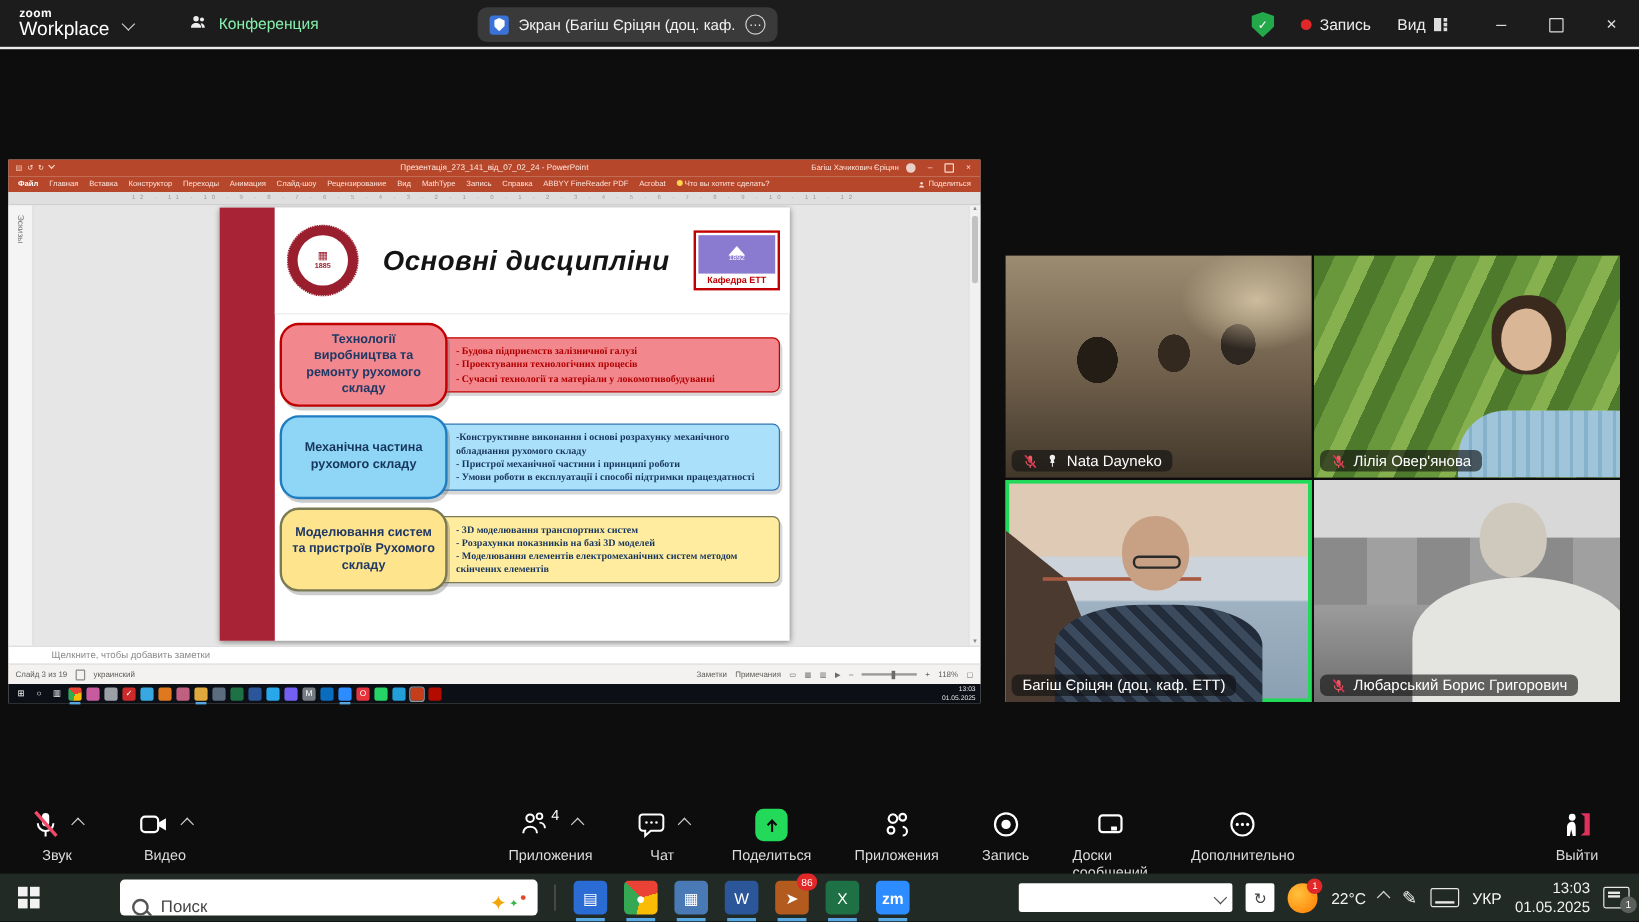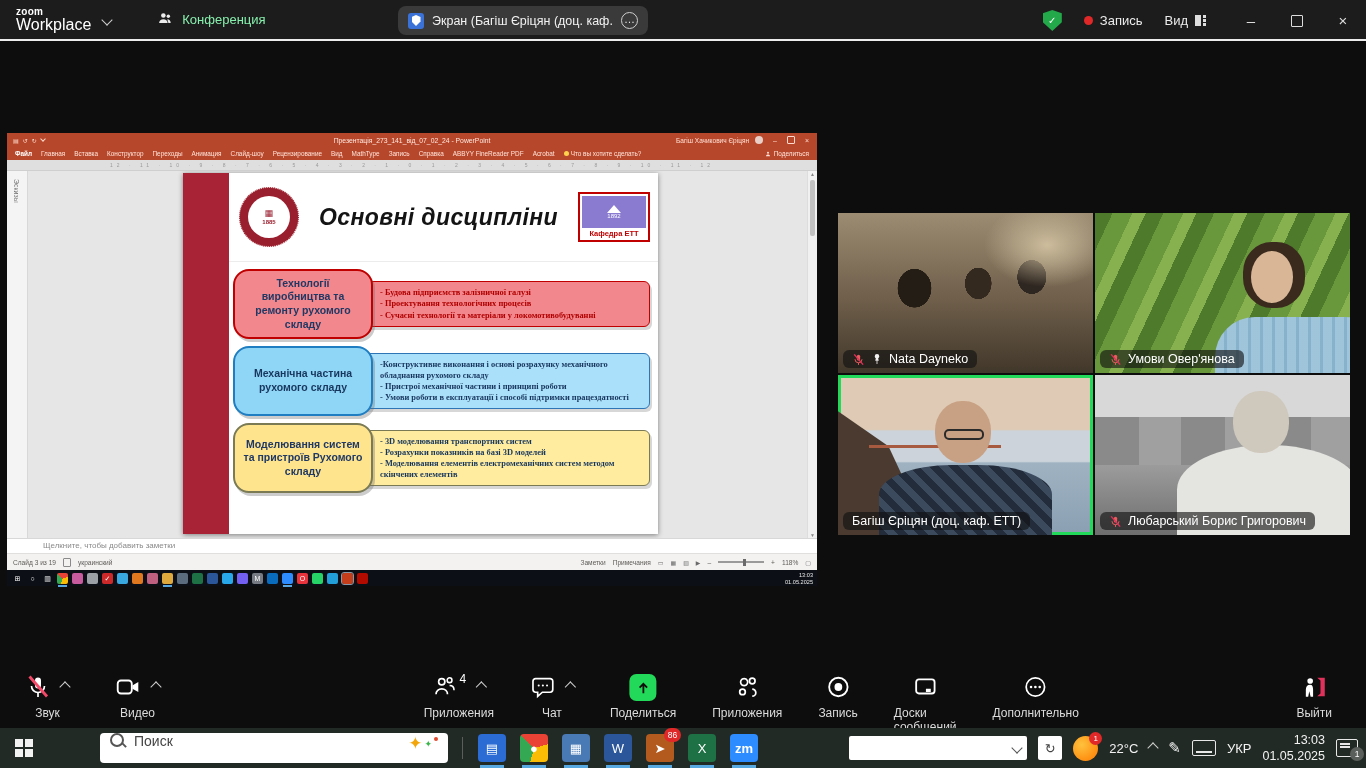--- a/index.html
+++ b/index.html
@@ -90,21 +90,21 @@
   .sl-thumb{position:absolute;left:55%;top:-2.5px;width:3px;height:7px;background:#6a6a6a}
   .inner-taskbar{height:16px;background:#0c1016;display:flex;align-items:center;gap:4px;padding:0 5px;position:relative}
   .app-ico{width:11px;height:11px;border-radius:2px;display:inline-flex;align-items:center;justify-content:center;
            font-size:7px;color:#fff;position:relative;flex:0 0 auto;line-height:1}
   .app-ico.open::after{content:"";position:absolute;left:1px;right:1px;bottom:-3px;height:2px;background:#57a8e0}
   .app-ico.active{outline:1.5px solid #8a97a5}
   .app-ico .badge{position:absolute;top:-5px;right:-6px;background:#e02828;color:#fff;border-radius:7px;
                   min-width:11px;height:10px;font-size:6px;line-height:10px;text-align:center;font-style:normal;padding:0 1px}
   .in-clock{position:absolute;right:4px;top:2px;font-size:5.6px;line-height:1.25;color:#e8e8e8;text-align:right}
   
-  .videos{position:absolute;left:838px;top:213px;width:512px;height:322px;display:grid;
+  .videos{position:absolute;left:838px;top:213px;width:512px;height:372px;display:grid;
           grid-template-columns:1fr 1fr;grid-template-rows:1fr 1fr;gap:2px}
   .tile{position:relative;overflow:hidden;background:#1a1a1a}
   .tile.active{outline:3px solid #23d959;outline-offset:-3px}
   .vlabel{position:absolute;left:5px;bottom:5px;background:rgba(16,16,16,.62);border-radius:6px;padding:2px 9px;
           font-size:12.5px;color:#fff;display:flex;align-items:center;gap:6px;white-space:nowrap;z-index:3}
   .t1{background:radial-gradient(90px 60px at 82% 20%, #cdbd9d 0%, rgba(0,0,0,0) 70%),
        radial-gradient(24px 28px at 76% 40%, #2e2620 60%, rgba(0,0,0,0) 61%),
        radial-gradient(22px 26px at 55% 44%, #33291f 60%, rgba(0,0,0,0) 61%),
        radial-gradient(28px 32px at 30% 47%, #241d16 60%, rgba(0,0,0,0) 61%),
        linear-gradient(180deg,#9c8c72 0%,#6e5e4a 55%,#41372a 100%)}
@@ -135,21 +135,21 @@
   .irow .chev-u{margin-top:9px}
   .pcount{font-size:12px;color:#fff;margin-left:2px;margin-top:-2px}
   .sharebox{width:27px;height:27px;border-radius:7px;display:flex;align-items:center;justify-content:center}
   .leave{position:absolute;right:34px;top:8px}
   
   .taskbar{position:absolute;left:0;top:728px;width:1366px;height:40px;background:#222a25;display:flex;align-items:center}
   .startbtn{width:48px;height:40px;display:flex;align-items:center;justify-content:center}
   .winlogo{display:grid;grid-template-columns:8px 8px;grid-template-rows:8px 8px;gap:1.5px}
   .winlogo i{background:#f2f2f2;display:block}
   .searchbox{position:absolute;left:100px;top:5px;width:348px;height:30px;background:#fff;border-radius:4px;
-             display:flex;align-items:flex-start;color:#444;font-size:14px;gap:10px;padding:0 10px;box-sizing:border-box}
+             display:flex;align-items:flex-end;color:#444;font-size:14px;gap:10px;padding:0 10px;box-sizing:border-box}
   .mag{width:10px;height:10px;border:2px solid #555;border-radius:50%;position:relative;flex:0 0 auto}
   .mag::after{content:"";position:absolute;left:9px;top:9px;width:6px;height:2px;background:#555;transform:rotate(45deg)}
   .sparkle{margin-left:auto;font-size:17px;color:#f2a60a;display:flex;align-items:center;gap:2px}
   .sparkle .s2{font-size:9px;color:#3ab54a}
   .sparkle .d1{width:4px;height:4px;border-radius:50%;background:#e0492e;margin-bottom:10px}
   .tb-div{position:absolute;left:462px;top:9px;width:1px;height:22px;background:#5a5f5c}
   .tb-apps{position:absolute;left:478px;top:6px;display:flex;gap:14px}
   .tb-apps .app-ico{width:28px;height:28px;border-radius:4px;font-size:13px}
   .tb-apps .app-ico.open::after{left:2px;right:2px;bottom:-6px;height:3px}
   .tb-apps .app-ico .badge{min-width:15px;height:14px;font-size:8.5px;line-height:14px;border-radius:8px;top:-6px;right:-7px}
@@ -392,21 +392,21 @@
     <div class="p-shirt"></div>
     <div class="p-hair"></div>
     <div class="p-face"></div>
     <div class="vlabel">
       <svg width="13" height="13" viewBox="0 0 24 24">
         <rect x="9" y="3" width="6" height="11" rx="3" fill="#e85d5d"></rect>
         <path d="M5.5 11.5a6.5 6.5 0 0 0 13 0" fill="none" stroke="#e85d5d" stroke-width="1.8"></path>
         <path d="M12 18v4" stroke="#e85d5d" stroke-width="1.8"></path>
         <path d="M4 2.5l16.5 19" stroke="#e0315b" stroke-width="2.6"></path>
         </svg>
-      <span>Умови Овер'янова</span>
+      <span>Лілія Овер'янова</span>
     </div>
   </div>
   <div class="tile t3 active" style="outline-color: rgb(35, 217, 89);">
     <div class="cliff"></div>
     <div class="bridge"></div>
     <div class="shirt3"></div>
     <div class="head3"></div>
     <div class="glasses"></div>
     <div class="vlabel">
       <span>Багіш Єріцян (доц. каф. ЕТТ)</span>

